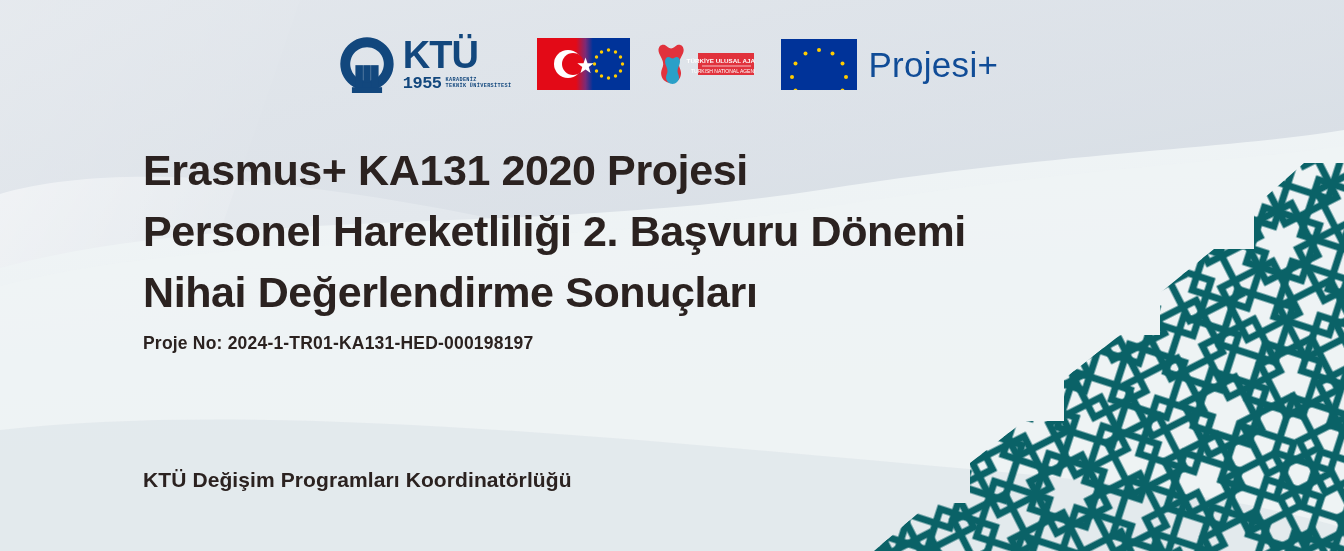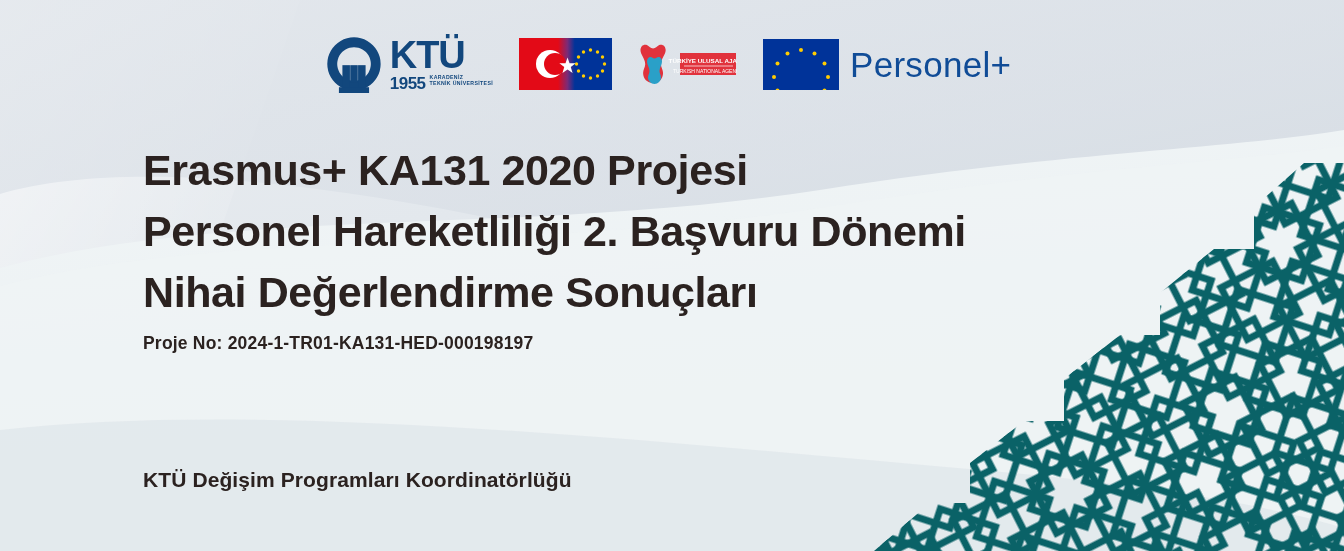--- a/index.html
+++ b/index.html
@@ -22,21 +22,21 @@
     display:flex;justify-content:center;align-items:center;gap:26px;
     z-index:6;
   }
   .logo-ktu{display:flex;align-items:center;gap:7px;height:62px;}
   .ktu-mark{width:58px;height:58px;flex:0 0 auto;}
   .ktu-words{display:flex;flex-direction:column;justify-content:center;line-height:1;}
   .ktu-big{
     font-family:"Liberation Sans", sans-serif;
     font-weight:bold;font-size:38px;letter-spacing:-1px;color:#12477d;
   }
-  .ktu-sub{display:flex;align-items:flex-start;gap:4px;margin-top:1px;}
+  .ktu-sub{display:flex;align-items:center;gap:4px;margin-top:1px;font-family:Liberation Mono, monospace;}
   .ktu-year{font-weight:bold;font-size:17px;color:#12477d;letter-spacing:-0.5px;line-height:1;}
   .ktu-uni{display:flex;flex-direction:column;line-height:1.15;}
   .ktu-uni span{font-size:5.2px;font-weight:bold;color:#12477d;letter-spacing:0.35px;white-space:nowrap;}
 
   .logo-flags{width:93px;height:52px;flex:0 0 auto;}
   .logo-agency{width:99px;height:52px;flex:0 0 auto;}
   .logo-erasmus{display:flex;align-items:center;gap:11px;height:52px;}
   .eu-flag{width:76px;height:51px;flex:0 0 auto;}
   .erasmus-word{
     font-family:"Liberation Sans", sans-serif;
@@ -220,21 +220,21 @@
           <circle cx="123" cy="103" r="4"></circle>
             <circle cx="103" cy="123" r="4"></circle>
           <circle cx="76" cy="130" r="4"></circle>
             <circle cx="49" cy="123" r="4"></circle>
           <circle cx="29" cy="103" r="4"></circle>
             <circle cx="22" cy="76" r="4"></circle>
           <circle cx="29" cy="49" r="4"></circle>
             <circle cx="49" cy="29" r="4"></circle>
         </g>
       </svg>
-      <div class="erasmus-word">Personel+</div>
+      <div class="erasmus-word">Projesi+</div>
     </div>
   </div>
 
   <div class="content">
     <h1 class="title">
       <span class="tline">Erasmus+ KA131 2020 Projesi</span>
       <span class="tline">Personel Hareketliliği 2. Başvuru Dönemi</span>
       <span class="tline">Nihai Değerlendirme Sonuçları</span>
     </h1>
     <div class="projeno">Proje No: 2024-1-TR01-KA131-HED-000198197</div>

